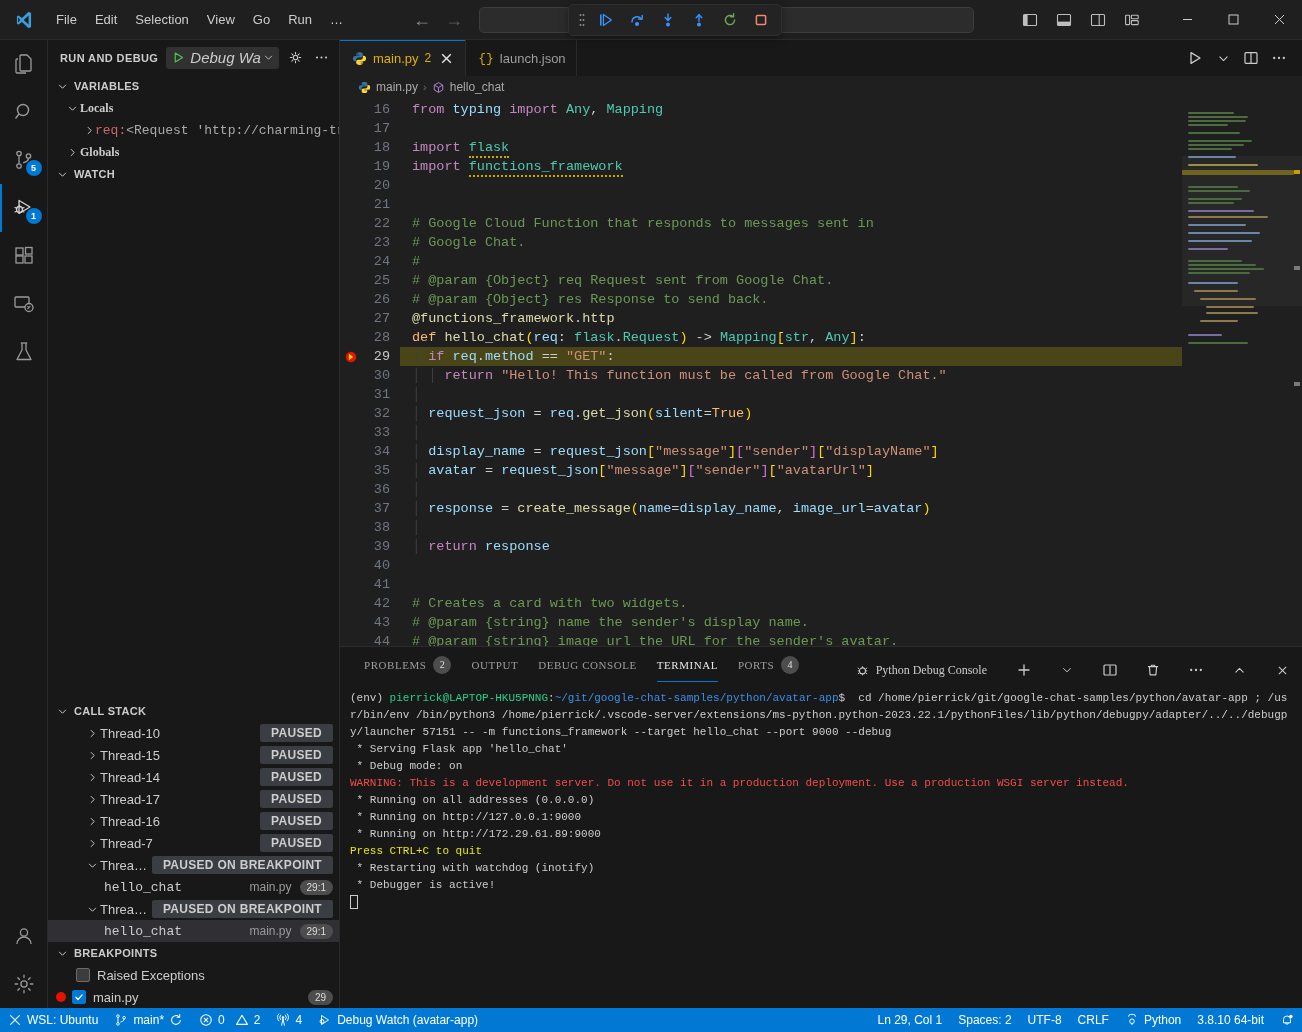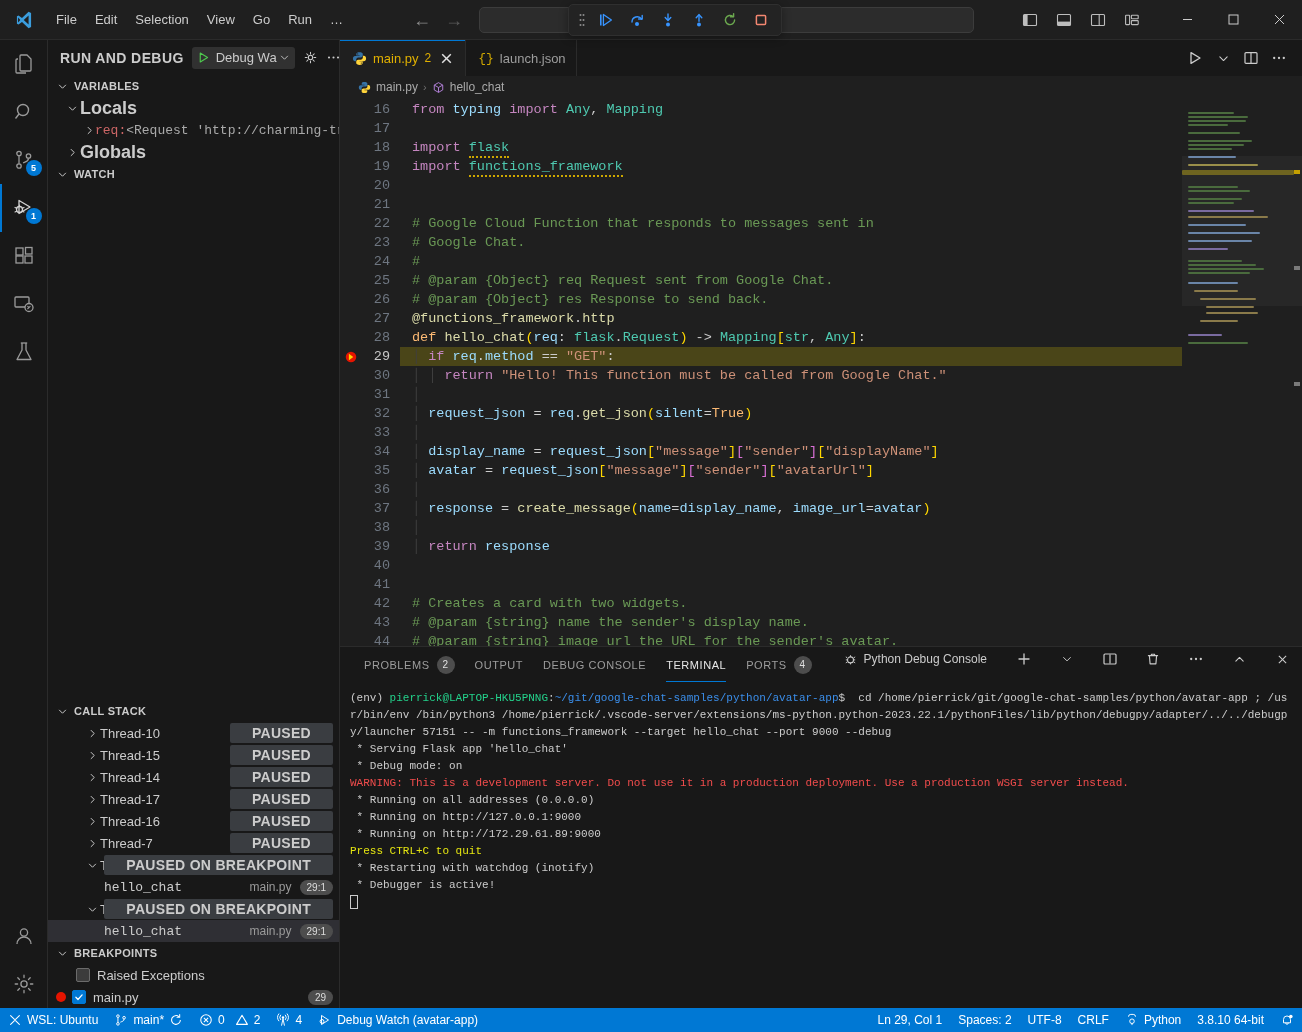--- a/index.html
+++ b/index.html
@@ -66,57 +66,57 @@
   .abar-bottom { margin-top: auto; }
 
   
   .sidebar {
     width: 292px; flex: 0 0 292px; background: #181818; display: flex; flex-direction: column;
     border-right: 1px solid #2b2b2b; min-height: 0;
   }
   .sb-header {
     height: 35px; display: flex; align-items: center; padding: 0 8px 0 12px; gap: 8px; flex: 0 0 35px;
   }
-  .sb-title { font-size: 14px; font-weight: bold; letter-spacing: .4px; color: #cccccc; white-space: nowrap; }
+  .sb-title { font-size: 11px; font-weight: bold; letter-spacing: .4px; color: #cccccc; white-space: nowrap; }
   .launch-select {
     display: flex; align-items: center; background: #313131; border-radius: 3px;
     height: 22px; padding: 0 2px 0 0; max-width: 116px;
   }
   .ls-play { width: 24px; display: flex; align-items: center; justify-content: center; }
   .ls-text {
-    font-size: 13px; color: #cccccc; white-space: nowrap; overflow: hidden;
-    text-overflow: clip; max-width: 72px;
+    font-size: 15px; color: #cccccc; white-space: nowrap; overflow: hidden;
+    text-overflow: clip; max-width: 72px; font-style: italic;
   }
   .ls-chev { width: 16px; display: flex; align-items: center; justify-content: center; }
   .sb-act { width: 22px; height: 22px; display: flex; align-items: center; justify-content: center; }
 
   .section-head {
     height: 22px; display: flex; align-items: center; gap: 4px; padding-left: 6px;
     font-size: 11px; font-weight: bold; color: #cccccc; letter-spacing: .3px; flex: 0 0 22px;
   }
   .twisty { width: 16px; display: flex; align-items: center; justify-content: center; }
   .sect-vars { flex: 0 0 auto; }
   .tree-row {
     height: 22px; display: flex; align-items: center; font-size: 13px; white-space: nowrap;
     overflow: hidden; padding-right: 6px;
   }
   .tree-row.sel { background: #2f2f34; }
   .ind1 { padding-left: 16px; }
   .ind2 { padding-left: 36px; }
   .ind3 { padding-left: 56px; }
   .var-name { color: #cc6666; }
   .var-val { color: #a9a9a9; }
-  .bold13 { font-weight: bold; font-size: 18px; }
+  .bold13 { font-weight: bold; font-size: 12px; font-family: Liberation Serif, serif; }
 
   .watch-area { flex: 1 1 auto; min-height: 0; }
   .callstack { flex: 0 0 auto; }
   .cs-label { flex: 1; overflow: hidden; text-overflow: ellipsis; }
   .badge-gray {
-    background: #3a3d41; color: #cccccc; font-size: 14px; border-radius: 2px;
-    padding: 2px 22px; letter-spacing: .3px; margin-left: auto; white-space: nowrap; font-weight: 600;
+    background: #3a3d41; color: #cccccc; font-size: 12px; border-radius: 2px;
+    padding: 2px 11px; letter-spacing: .3px; margin-left: auto; white-space: nowrap; font-weight: 600;
   }
   .stack-file { color: #9a9a9a; font-size: 12px; margin-left: auto; font-family: "Liberation Sans", sans-serif; }
   .stack-pos {
     background: #4d4d4d; color: #dcdcdc; font-size: 10px; border-radius: 9px;
     padding: 2px 7px; margin-left: 8px;
   }
   .mono { font-family: "Liberation Mono", monospace; }
   .cbx {
     width: 14px; height: 14px; border-radius: 2px; background: #3c3c3c; border: 1px solid #6b6b6b;
     margin-right: 7px; flex: 0 0 14px; display: flex; align-items: center; justify-content: center;
@@ -182,21 +182,21 @@
   .minimap {
     width: 120px; flex: 0 0 120px; background: #1f1f1f; position: relative; overflow: hidden;
   }
   .mm-slider { position: absolute; left: 0; right: 0; top: 58px; height: 150px; background: rgba(120,120,120,.10); }
   .mm-line { position: absolute; height: 2px; border-radius: 1px; }
   .scroll-deco { position: absolute; right: 0; top: 0; width: 10px; bottom: 0; }
   .sd-mark { position: absolute; right: 2px; width: 6px; height: 4px; }
 
   
   .panel { height: 362px; flex: 0 0 362px; background: #181818; display: flex; flex-direction: column; border-top: 1px solid #2b2b2b; }
-  .panel-head { height: 35px; flex: 0 0 35px; display: flex; align-items: flex-start; padding: 0 8px 0 14px; }
+  .panel-head { height: 35px; flex: 0 0 35px; display: flex; align-items: flex-end; padding: 0 8px 0 14px; font-family: Liberation Serif, serif; }
   .ptab {
     font-size: 11px; letter-spacing: .55px; color: #9d9d9d; padding: 0 10px; height: 35px;
     display: flex; align-items: center; gap: 7px; position: relative; text-transform: uppercase;
   }
   .ptab.active { color: #e7e7e7; }
   .ptab.active::after {
     content: ""; position: absolute; left: 10px; right: 10px; bottom: 0; height: 1px; background: #0078d4;
   }
   .pbadge {
     background: #4d4d4d; color: #e0e0e0; border-radius: 9px; font-size: 10px; min-width: 18px;

